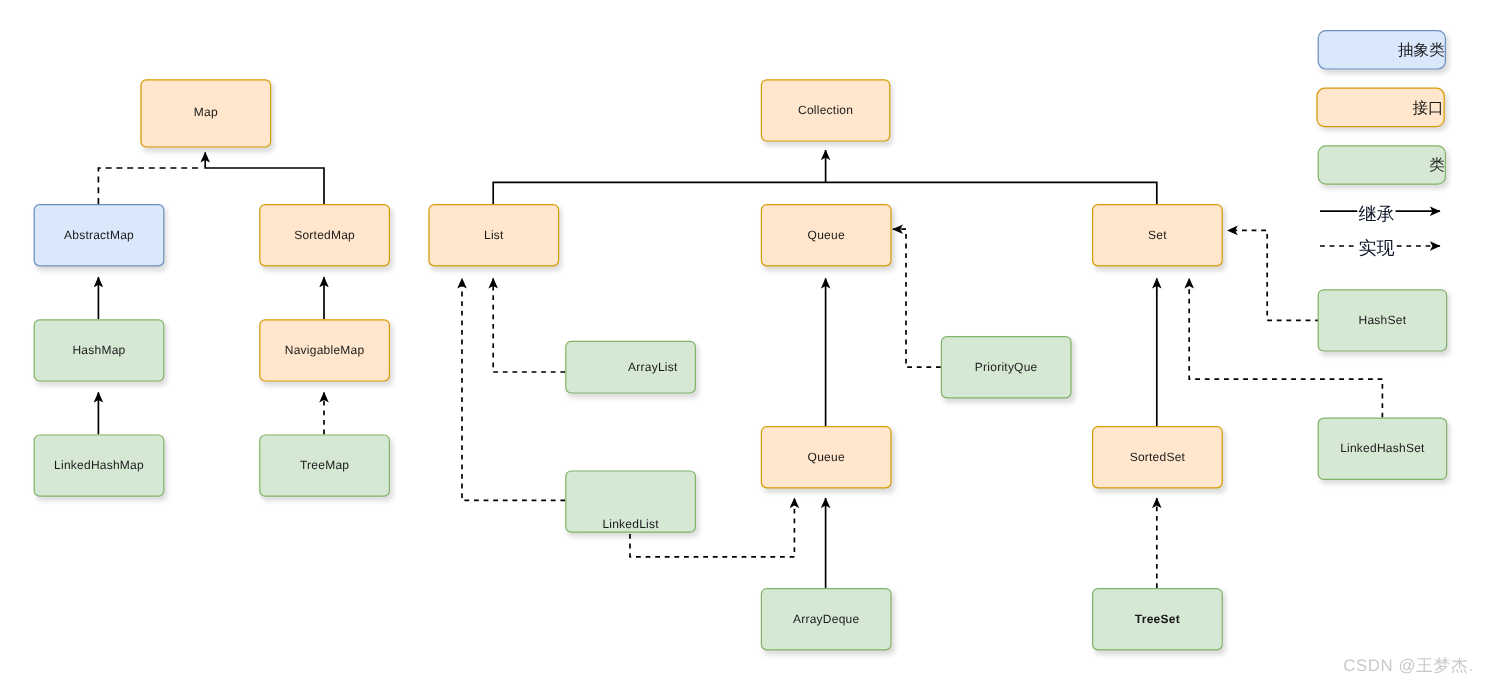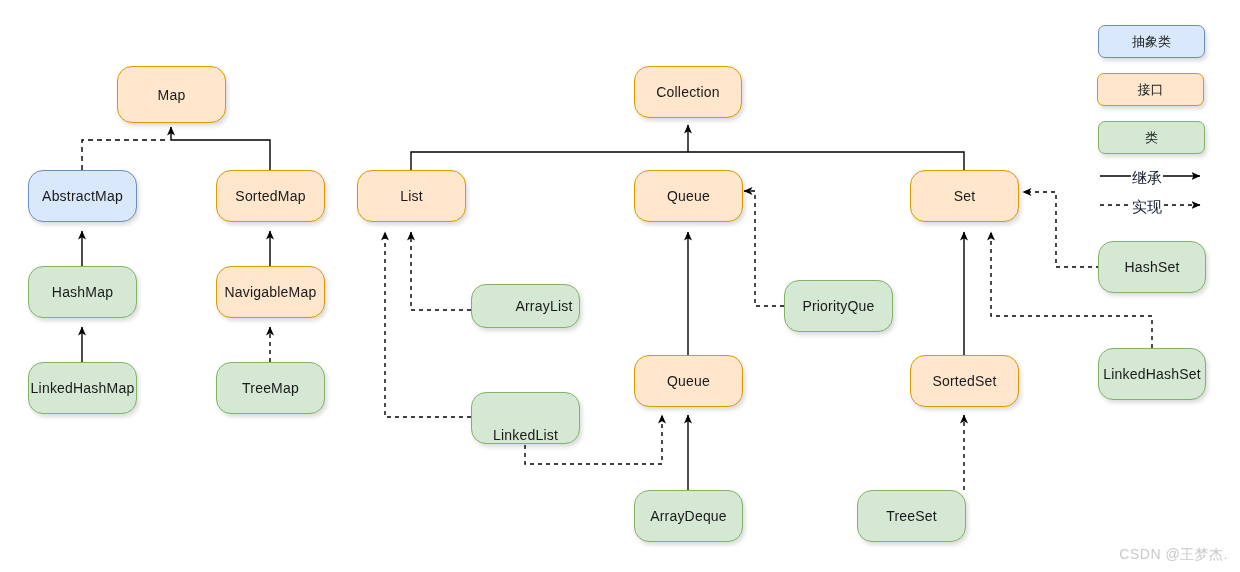--- a/index.html
+++ b/index.html
@@ -11,26 +11,26 @@
     position: relative;
     width: 1240px;
     height: 572px;
     background: #ffffff;
     font-family: "Liberation Sans", "DejaVu Sans", sans-serif;
     overflow: hidden;
   }
   .node {
     position: absolute;
     box-sizing: border-box;
-    border-radius: 15px;
+    border-radius: 5px;
     border: 1px solid #000;
     display: flex;
     align-items: center;
     justify-content: center;
-    font-size: 14px;
+    font-size: 10px;
     color: #1a1a1a;
     letter-spacing: 0.2px;
     box-shadow: 2px 3px 4px rgba(0,0,0,0.14);
     z-index: 5;
     white-space: nowrap;
   }
   .node.iface {
     background: #ffe6cc;
     border-color: #d79b00;
   }
@@ -42,21 +42,21 @@
     background: #dae8fc;
     border-color: #6c8ebf;
   }
   .legend-node {
     position: absolute;
     box-sizing: border-box;
     border-radius: 7px;
     border: 1px solid #000;
     display: flex;
     align-items: center;
-    justify-content: center;
+    justify-content: flex-end;
     font-size: 13px;
     color: #1a1a1a;
     box-shadow: 2px 3px 4px rgba(0,0,0,0.14);
     z-index: 5;
   }
   .legend-node.iface { background:#ffe6cc; border-color:#d79b00; }
   .legend-node.cls   { background:#d5e8d4; border-color:#82b366; }
   .legend-node.abs   { background:#dae8fc; border-color:#6c8ebf; }
 
   .legend-label {
@@ -204,21 +204,21 @@
   </div>
 
   <div class="node cls" style="left:634px; top:490px; width:109px; height:52px;">
     <span>ArrayDeque</span>
   </div>
 
   <div class="node iface" style="left:910px; top:355px; width:109px; height:52px;">
     <span>SortedSet</span>
   </div>
 
-  <div class="node cls" style="left:857px; top:490px; width:109px; height:52px;">
+  <div class="node cls" style="left:910px; top:490px; width:109px; height:52px;font-weight:bold;">
     <span>TreeSet</span>
   </div>
 
   <div class="node cls" style="left:1098px; top:241px; width:108px; height:52px;">
     <span>HashSet</span>
   </div>
 
   <div class="node cls" style="left:1098px; top:348px; width:108px; height:52px;">
     <span>LinkedHashSet</span>
   </div>

